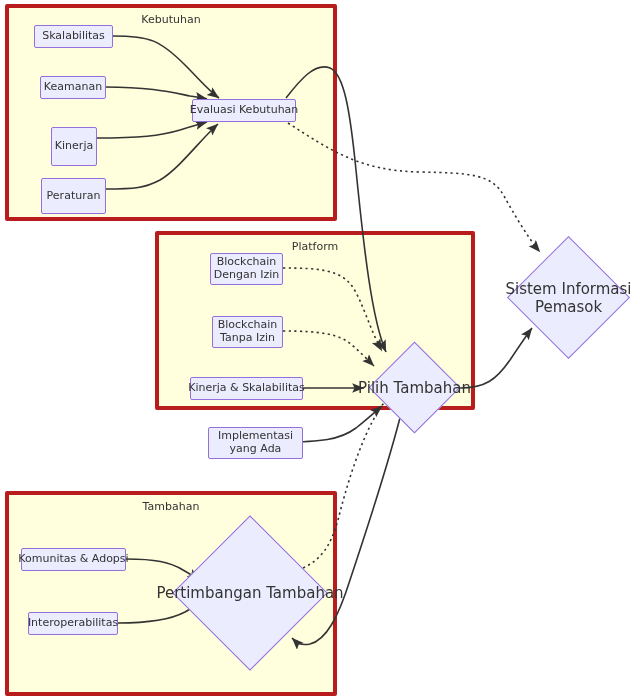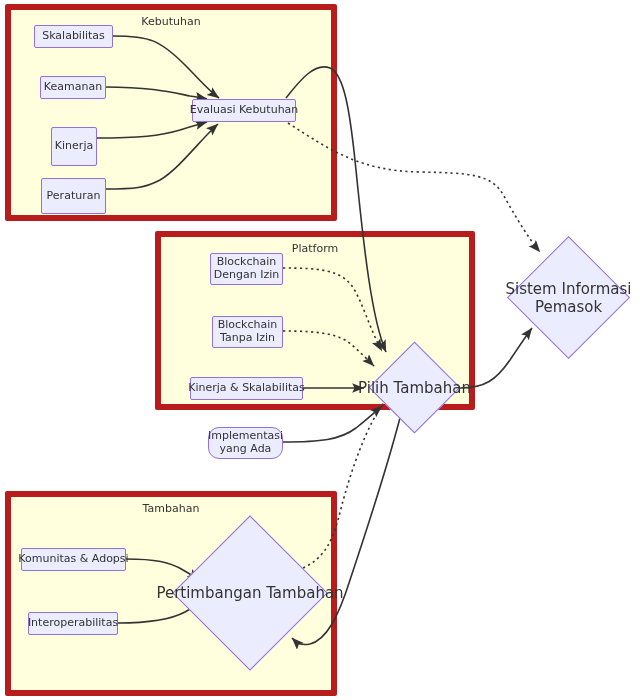--- a/index.html
+++ b/index.html
@@ -8,21 +8,21 @@
     background:#ffffff;
     font-family:"DejaVu Sans", sans-serif;
     overflow:hidden;
   }
   #stage{position:relative;width:640px;height:700px;}
   svg#wires{position:absolute;left:0;top:0;width:640px;height:700px;overflow:visible;}
 
   .cluster{
     position:absolute;
     background:#ffffde;
-    border:6px solid #b91c1c;
+    border:4px solid #b91c1c;
     border-radius:2px;
     box-sizing:border-box;
   }
   .cluster-label{
     position:absolute;
     left:0;right:0;
     top:5px;
     text-align:center;
     font-size:11px;
     color:#333333;
@@ -137,21 +137,21 @@
   <div class="node" style="left:192px;top:99px;width:104px;height:23px;">Evaluasi Kebutuhan</div>
 
   <div class="node" style="left:210px;top:253px;width:73px;height:32px;">Blockchain
 Dengan Izin</div>
 
   <div class="node" style="left:212px;top:316px;width:71px;height:32px;">Blockchain
 Tanpa Izin</div>
 
   <div class="node" style="left:190px;top:377px;width:113px;height:23px;">Kinerja &amp; Skalabilitas</div>
 
-  <div class="node" style="left:208px;top:427px;width:75px;height:32px;border-radius:11px;">Implementasi
+  <div class="node" style="left:208px;top:427px;width:95px;height:32px;">Implementasi
 yang Ada</div>
 
   <div class="diamond-wrap" style="left:382px;top:355px;width:65px;height:65px;">
     <div class="diamond-shape"></div>
     <div class="diamond-text" style="left:-19px;width:103px;">Pilih Tambahan</div>
   </div>
 
   <div class="node" style="left:21px;top:548px;width:105px;height:23px;">Komunitas &amp; Adopsi</div>
 
   <div class="node" style="left:28px;top:612px;width:90px;height:23px;">Interoperabilitas</div>

